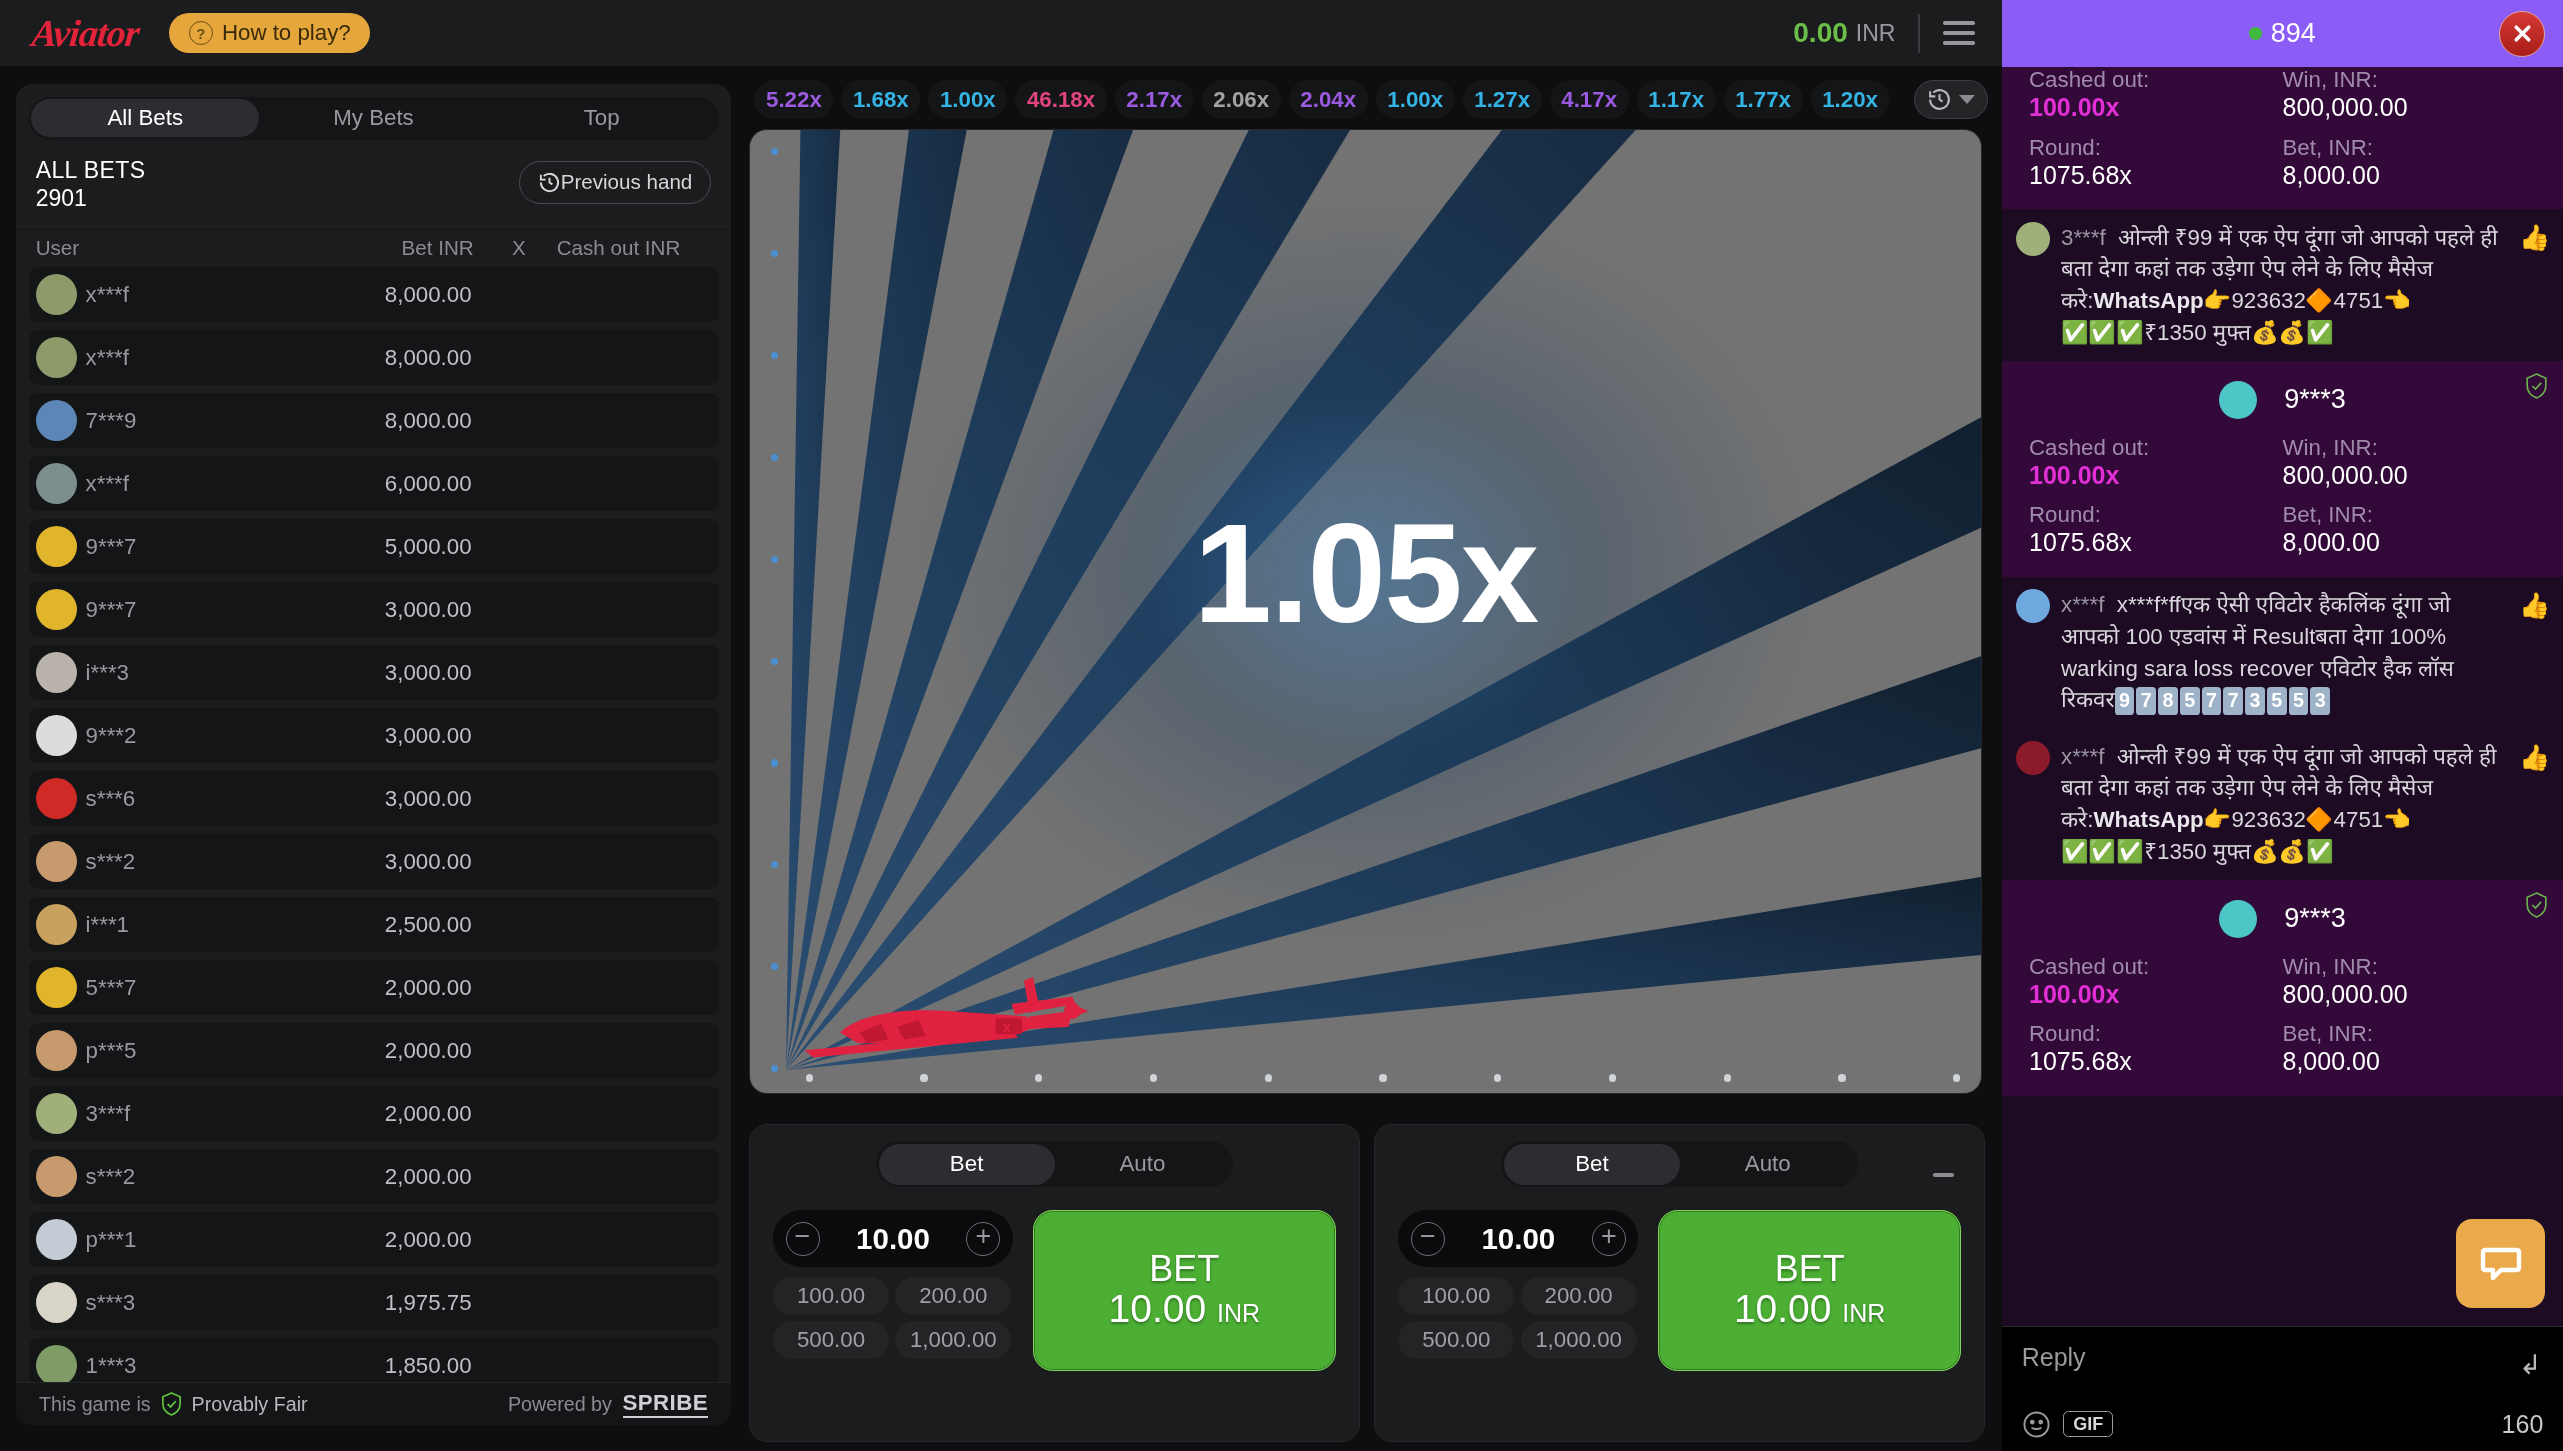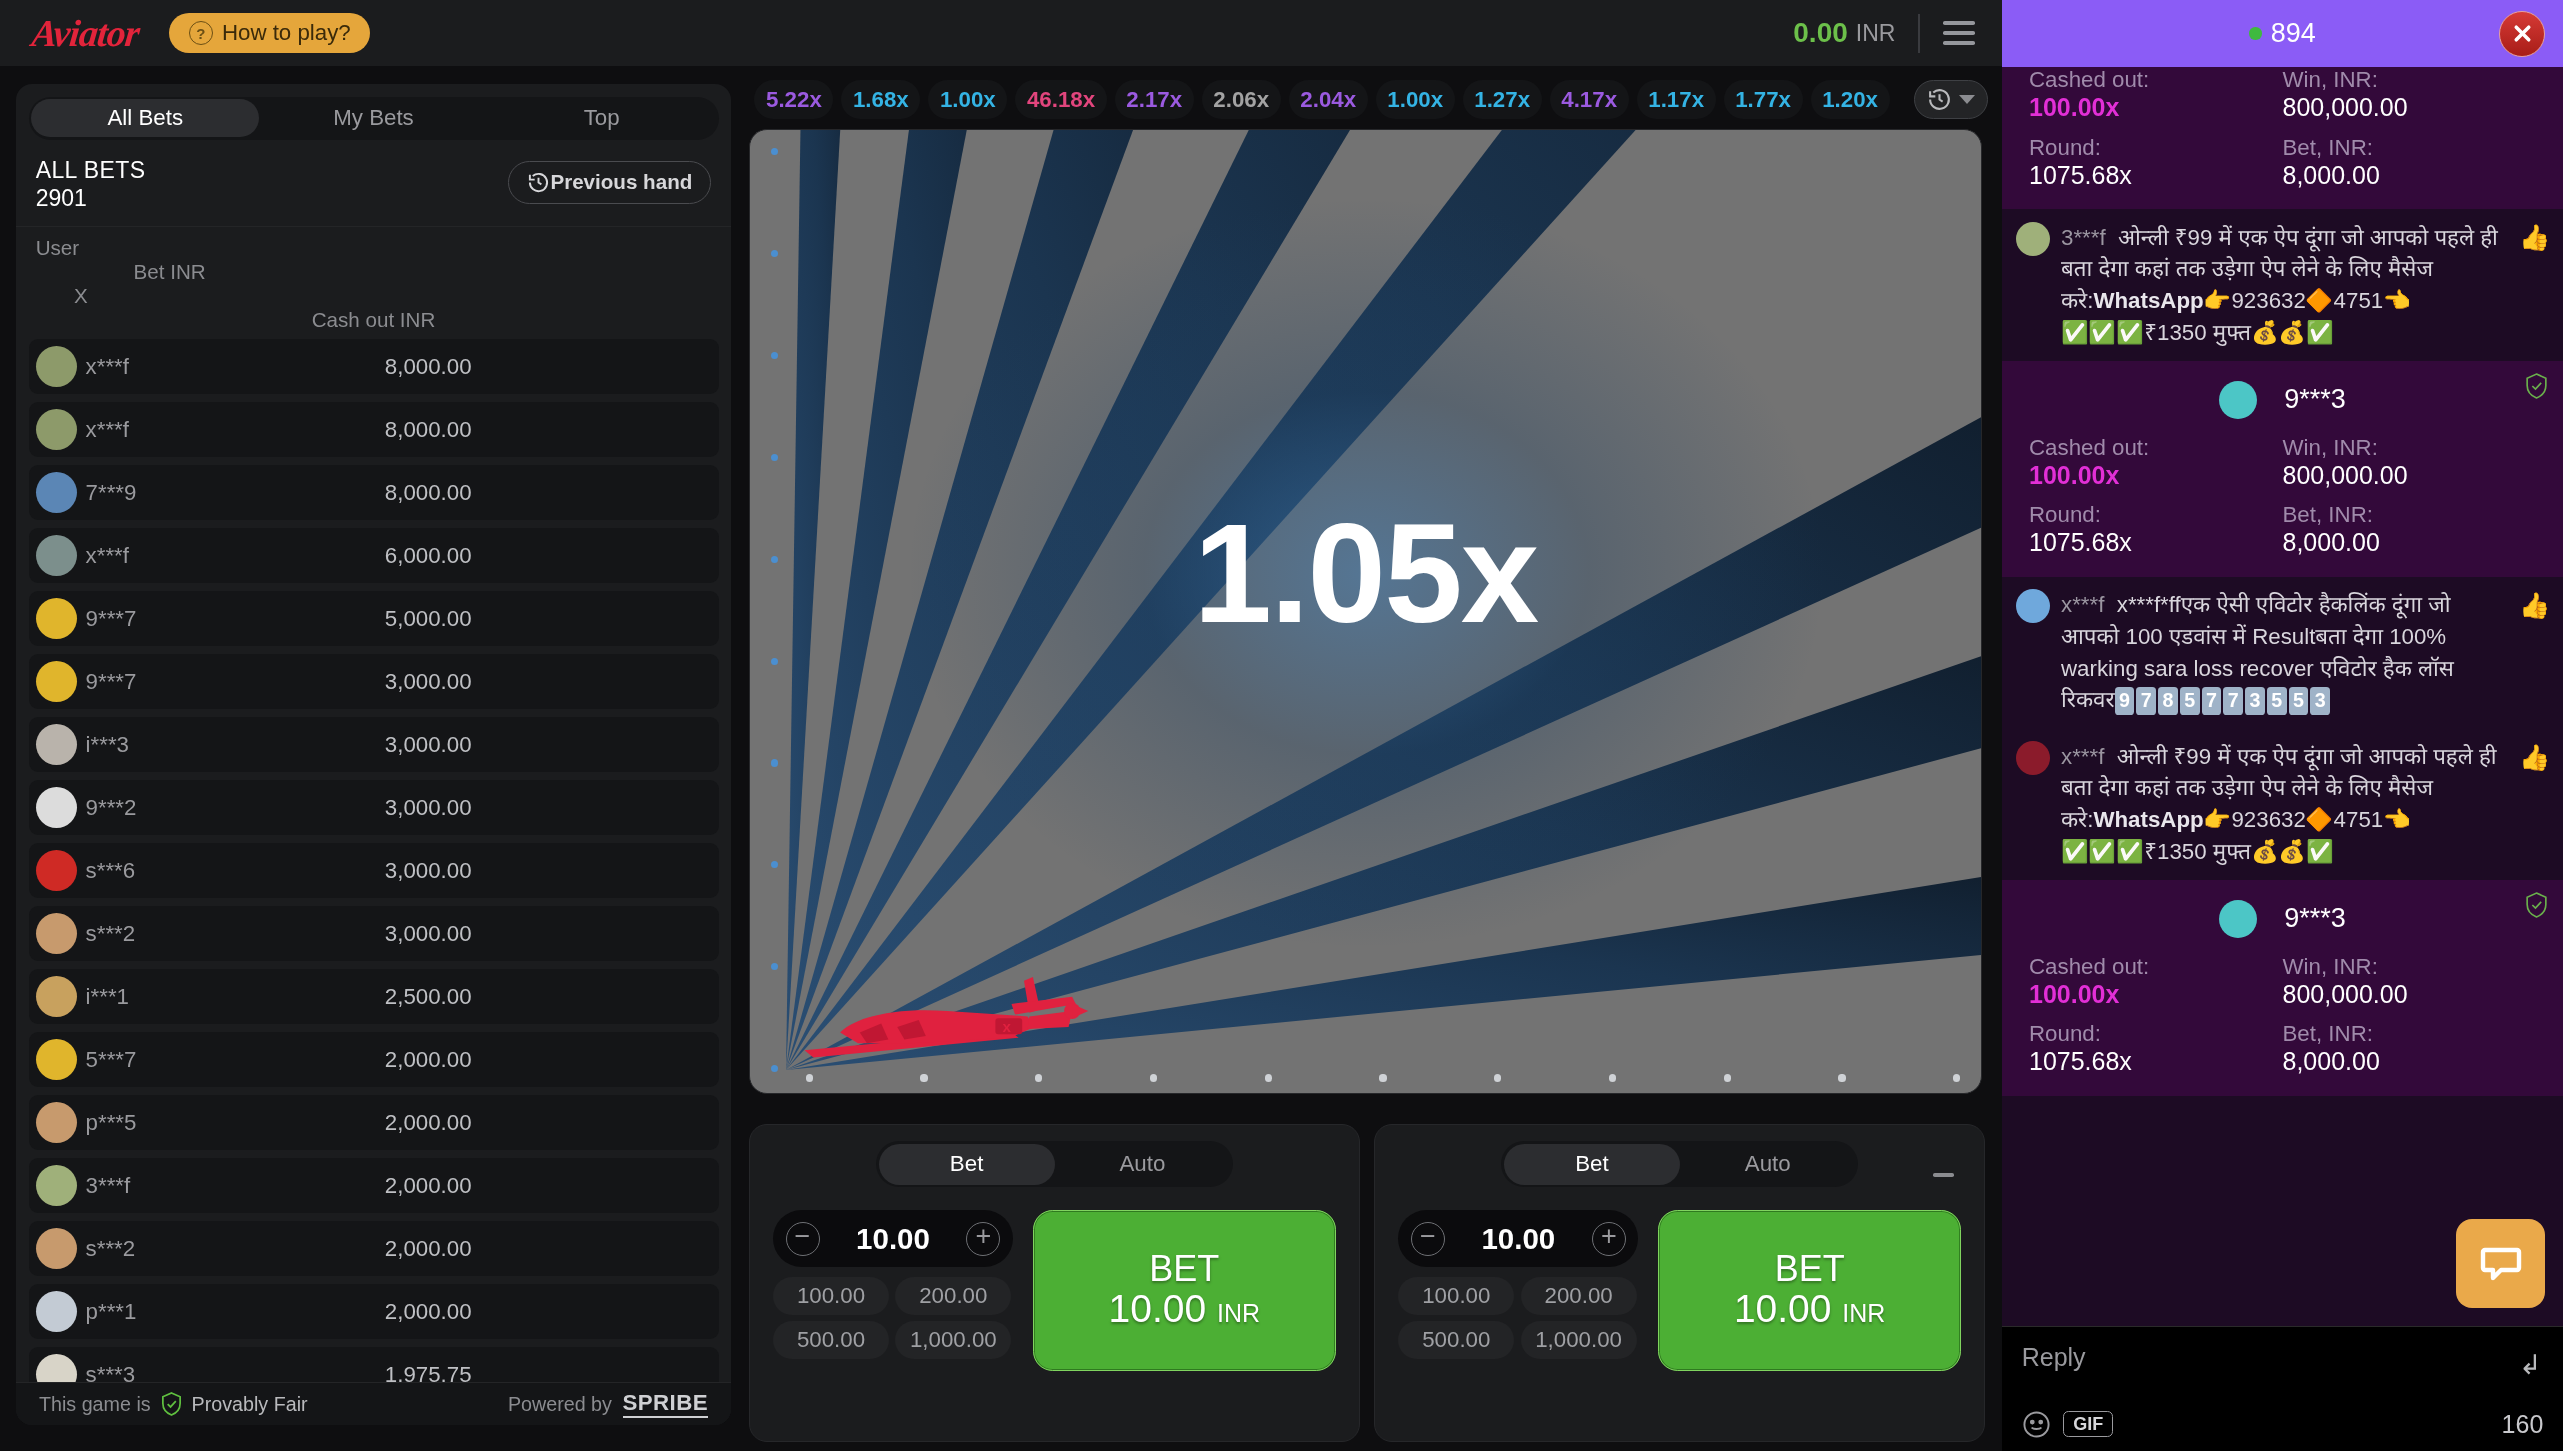--- a/index.html
+++ b/index.html
@@ -64,26 +64,26 @@
 
   .allbets-head {
     display: flex; align-items: flex-start; padding: 5.4px 19.7px 14.3px 19.7px;
     border-bottom: 0.9px solid #242527;
   }
   .allbets-title { font-size: 23px; color: #fff; line-height: 1.28; letter-spacing: 0.4px;}
   .allbets-count { font-size: 23px; color: #fff; }
   .prev-hand {
     margin-left: auto; margin-top: 5.4px; height: 43px; border-radius: 21.4px;
     border: 0.9px solid #4a4b4f; color: #d7d7da; font-size: 20.6px;
-    display: flex; align-items: center; padding: 0 18px; cursor: pointer; font-weight: bold;
+    display: flex; align-items: center; padding: 0 18px; cursor: pointer;
   }
   .hist-ico { width: 23px; height: 23px; }
 
   .cols {
-    display: flex; padding: 9px 19.7px 7.1px 19.7px; font-size: 20.6px; color: #8b8c90; flex-direction: column;
+    display: flex; padding: 9px 19.7px 7.1px 19.7px; font-size: 20.6px; color: #8b8c90;
   }
   .col-user { width: 268px; }
   .col-bet { width: 170px; text-align: right; }
   .col-x { width: 52px; text-align: right; padding-left: 10.7px;}
   .col-cash { flex: 1; text-align: center; }
 
   .betlist { flex: 1; overflow: hidden; padding: 0 12.5px; }
   .betrow {
     display: flex; align-items: center; height: 55px; margin-bottom: 8px;
     background: #141517; border-radius: 9px; padding: 0 7.1px;

